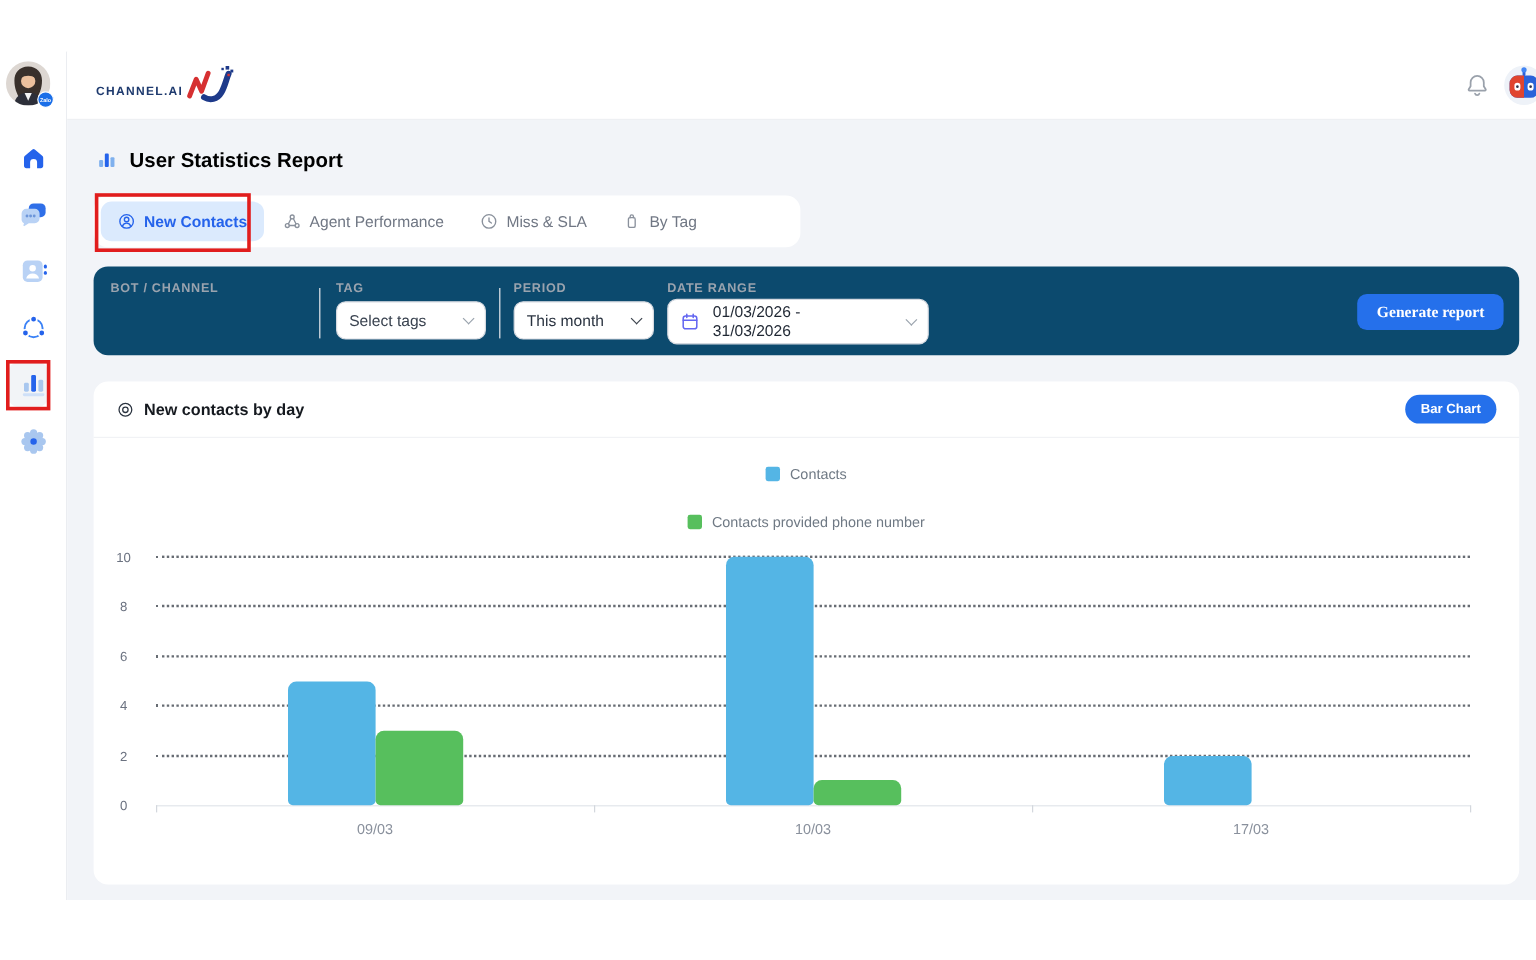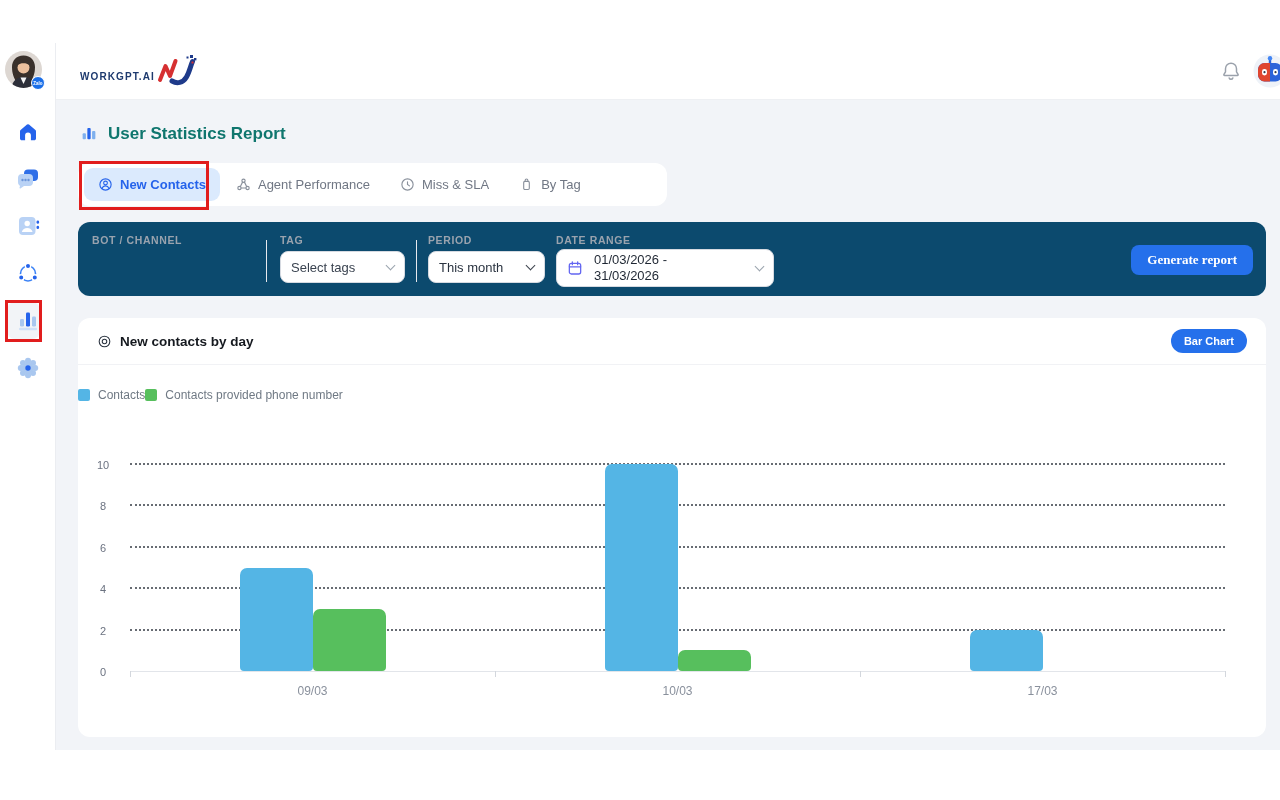--- a/index.html
+++ b/index.html
@@ -23,21 +23,21 @@
   .side-ic { position:absolute; left:16px; width:24px; height:24px; cursor:pointer; }
   .side-ic-bg { position:absolute; left:7px; top:259px; width:33px; height:37px;
     border-radius:8px; background:#f2f4f7; }
   
   .logo { position:absolute; left:24px; top:10px; display:flex; align-items:flex-end; gap:2px; cursor:pointer; }
   .logo-text { font-size:10px; font-weight:800; letter-spacing:1.1px; color:#1e3a6e; padding-bottom:7px; }
   .bell { position:absolute; left:1164px; top:17px; width:22px; height:22px; cursor:pointer; }
   .bot-avatar { position:absolute; left:1197px; top:11px; width:34px; height:34px; cursor:pointer; }
   
   .title-row { position:absolute; left:24px; top:24px; display:flex; align-items:center; gap:10px; }
-  .page-title { font-size:17px; font-weight:700; color:#0f766e; }
+  .page-title { font-size:17px; font-weight:700; color:#000000; }
   
   .tabs { position:absolute; left:22px; top:63px; width:589px; height:43px; background:#fff;
           border-radius:12px; display:flex; align-items:center; padding:0 6px; gap:2px; }
   .tab { display:flex; align-items:center; gap:7px; padding:9px 14px; font-size:13px;
          color:#707784; border-radius:9px; white-space:nowrap; cursor:pointer; }
   .tab.active { background:#dbeafd; color:#2563eb; font-weight:700;text-align:right; }
   
   .filter-card { position:absolute; left:22px; top:122px; width:1188px; height:74px;
                  background:#0c4a6e; border-radius:12px; }
   .flabel { position:absolute; top:12px; font-size:10.5px; font-weight:600; letter-spacing:.6px;
@@ -55,22 +55,22 @@
              background:#2570eb; color:#fff; border:none; border-radius:8px;
              font-size:13px; font-weight:700; font-family:Liberation Serif, serif; cursor:pointer; }
   
   .chart-card { position:absolute; left:22px; top:218px; width:1188px; height:419px;
                 background:#fff; border-radius:12px; }
   .chart-head { height:47px; border-bottom:1px solid #f1f2f5; display:flex; align-items:center;
                 padding:0 19px; gap:8px; }
   .chart-title { font-size:13.5px; font-weight:700; color:#15191f; }
   .view-btn { margin-left:auto; background:#2570eb; color:#fff; border:none; border-radius:12px;
               font-size:11px; font-weight:700; padding:6px 13px; font-family:inherit; cursor:pointer; }
-  .legend { position:absolute; left:0; top:70px; width:100%; display:flex; flex-direction:row;
-            align-items:center; gap:0; }
+  .legend { position:absolute; left:0; top:70px; width:100%; display:flex; flex-direction:column;
+            align-items:center; gap:26px; }
   .legend-row { display:flex; align-items:center; gap:8px; cursor:pointer; }
   .legend-swatch { width:12px; height:12px; border-radius:2px; }
   .legend-label { font-size:12px; color:#6f7984; }
   .plot { position:absolute; left:52px; top:147px; width:1095px; height:207px;
           border-bottom:1px solid #e2e5ea; }
   .gridline { position:absolute; left:0; right:0; height:0; border-top:2px dotted #676c73; }
   .ytick { position:absolute; left:-44px; width:34px; text-align:center; font-size:11px; color:#6b7280; }
   .xlabel { position:absolute; bottom:-27px; width:90px; text-align:center; font-size:12px; color:#89909c; }
   .xtick { position:absolute; bottom:-6px; width:1px; height:6px; background:#d3d7dd; }
   .bar { position:absolute; bottom:0; width:73px; border-radius:7px 7px 4px 4px; }
@@ -155,21 +155,21 @@
           <circle cx="17" cy="17" r="3"></circle>
         <circle cx="12" cy="12" r="5.4"></circle>
       </g>
       <circle cx="12" cy="12" r="2.7" fill="#2563eb"></circle>
     </svg>
   </span>
 </nav>
 
 <header class="topbar">
   <div class="logo">
-    <span class="logo-text">WORKGPT.AI</span>
+    <span class="logo-text">CHANNEL.AI</span>
     <svg width="40" height="36" viewBox="0 0 40 36">
       <path d="M3 27 L8.5 13 L13 23 L18.5 8" stroke="#d63031" stroke-width="4" fill="none" stroke-linecap="round" stroke-linejoin="round"></path>
       <path d="M15 28 C20 31 26 30 29.5 24 C32.5 19 33.5 13 35.5 8.5" stroke="#1e3a8a" stroke-width="5" fill="none" stroke-linecap="round"></path>
       <rect x="33" y="2" width="3" height="3" fill="#1e3a8a"></rect>
         <rect x="37" y="5" width="2.4" height="2.4" fill="#1e3a8a"></rect>
       <rect x="34.5" y="8.5" width="2" height="2" fill="#d63031"></rect>
         <rect x="29.5" y="3.5" width="2" height="2" fill="#1e3a8a"></rect>
     </svg>
   </div>
   <span class="bell">

